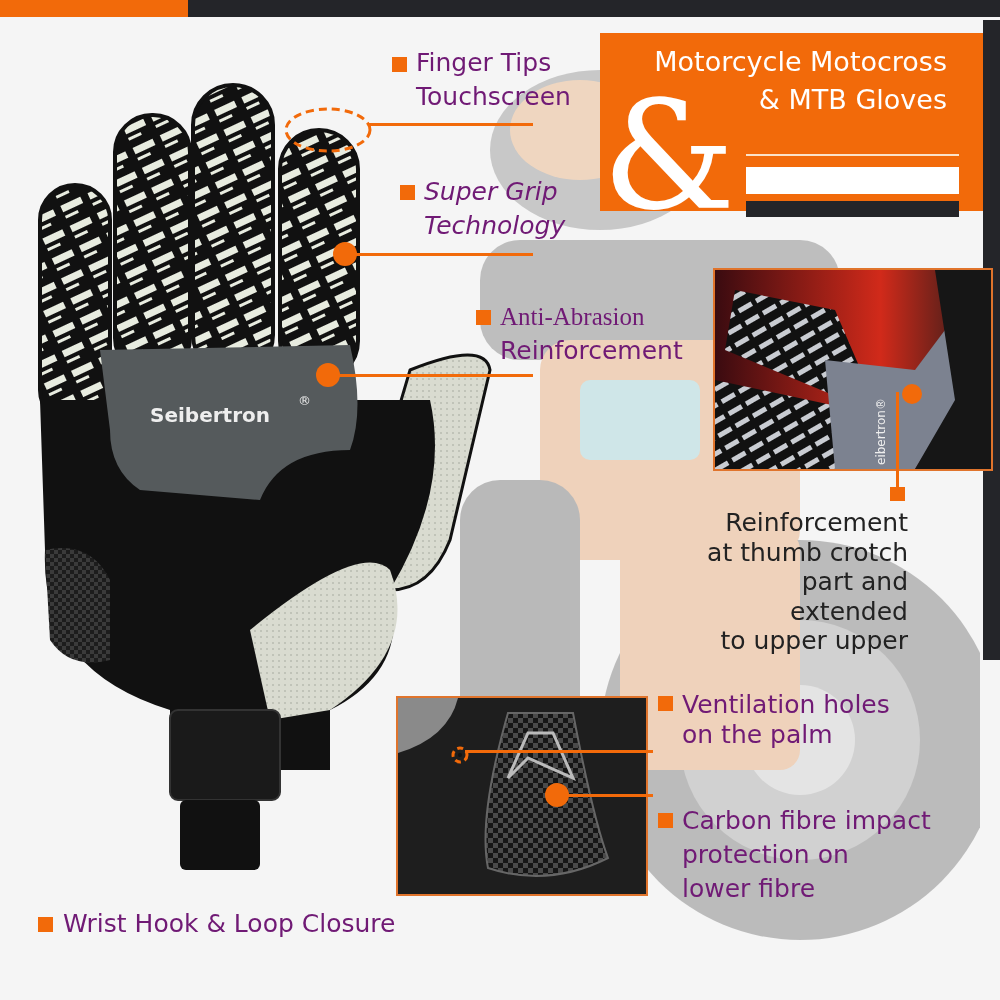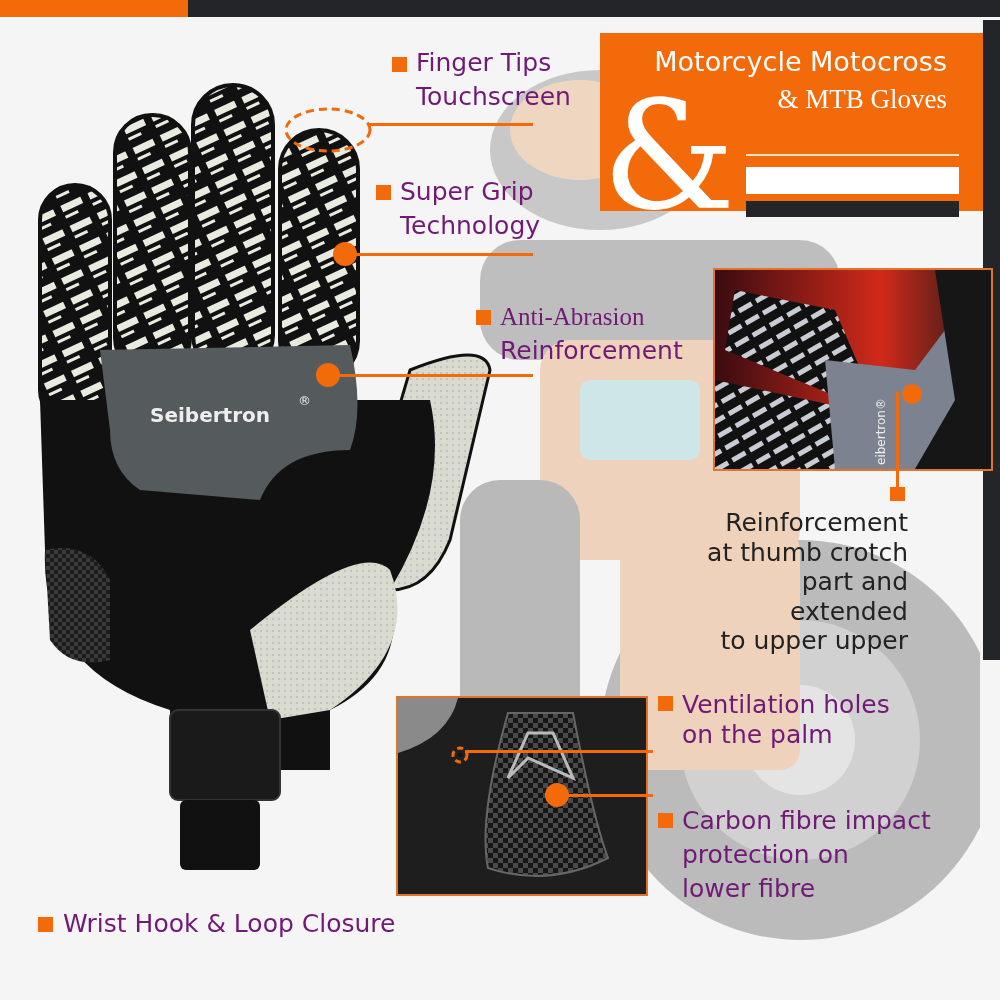--- a/index.html
+++ b/index.html
@@ -13,21 +13,21 @@
   .top-dark { left: 188px; top: 0; width: 812px; height: 17px; background: #242529; }
   .right-dark { left: 983px; top: 20px; width: 17px; height: 640px; background: #242529; }
 
   
   .bg-moto { left: 420px; top: 60px; width: 560px; height: 940px; opacity: 0.28; }
 
   
   .title-box { left: 600px; top: 33px; width: 383px; height: 178px; background: #f26a0a; }
   .title-line1, .title-line2 { color: #fff; font-size: 27px; text-align: right; right: 36px; white-space: nowrap; }
   .title-line1 { top: 13px; }
-  .title-line2 { top: 51px; font-family: Liberation Serif, serif; }
+  .title-line2 { top: 51px; }
   .amp { left: 2px; top: 48px; color: #fff; font-size: 150px; line-height: 1; font-family: "DejaVu Serif", serif; font-weight: 400; }
   .thin-line { left: 146px; top: 121px; width: 213px; height: 2px; background: #fbe2c9; }
   .white-bar { left: 146px; top: 134px; width: 213px; height: 27px; background: #fff; }
   .dark-bar { left: 746px; top: 201px; width: 213px; height: 16px; background: #242529; }
 
   
   .glove { left: 30px; top: 70px; width: 470px; height: 820px; }
 
   
   .feature { font-size: 25px; line-height: 34px; color: #701a75; white-space: nowrap; }
@@ -115,21 +115,21 @@
   <ellipse cx="46" cy="26" rx="42" ry="21" fill="none" stroke="#f26a0a" stroke-width="3" stroke-dasharray="8 5"></ellipse>
 </svg>
 
 <div class="abs feature" style="left:392px;top:46px;">
   <span class="bullet feat-bullet" style="left:0;top:11px;"></span>
   <div style="padding-left:24px;">Finger Tips</div>
   <div style="padding-left:24px;">Touchscreen</div>
 </div>
 <div class="leader" style="left:368px;top:123px;width:165px;"></div>
 
-<div class="abs feature" style="left:376px;top:175px;">
+<div class="abs feature" style="left:400px;top:175px;font-style:italic;">
   <span class="bullet feat-bullet" style="left:0;top:10px;"></span>
   <div style="padding-left:24px;">Super Grip</div>
   <div style="padding-left:24px;">Technology</div>
 </div>
 <div class="dot" style="left:333px;top:242px;"></div>
 <div class="leader" style="left:345px;top:253px;width:188px;"></div>
 
 <div class="abs feature" style="left:476px;top:300px;">
   <span class="bullet feat-bullet" style="left:0;top:10px;"></span>
   <div style="padding-left:24px;font-family:Liberation Serif, serif;">Anti-Abrasion</div>

